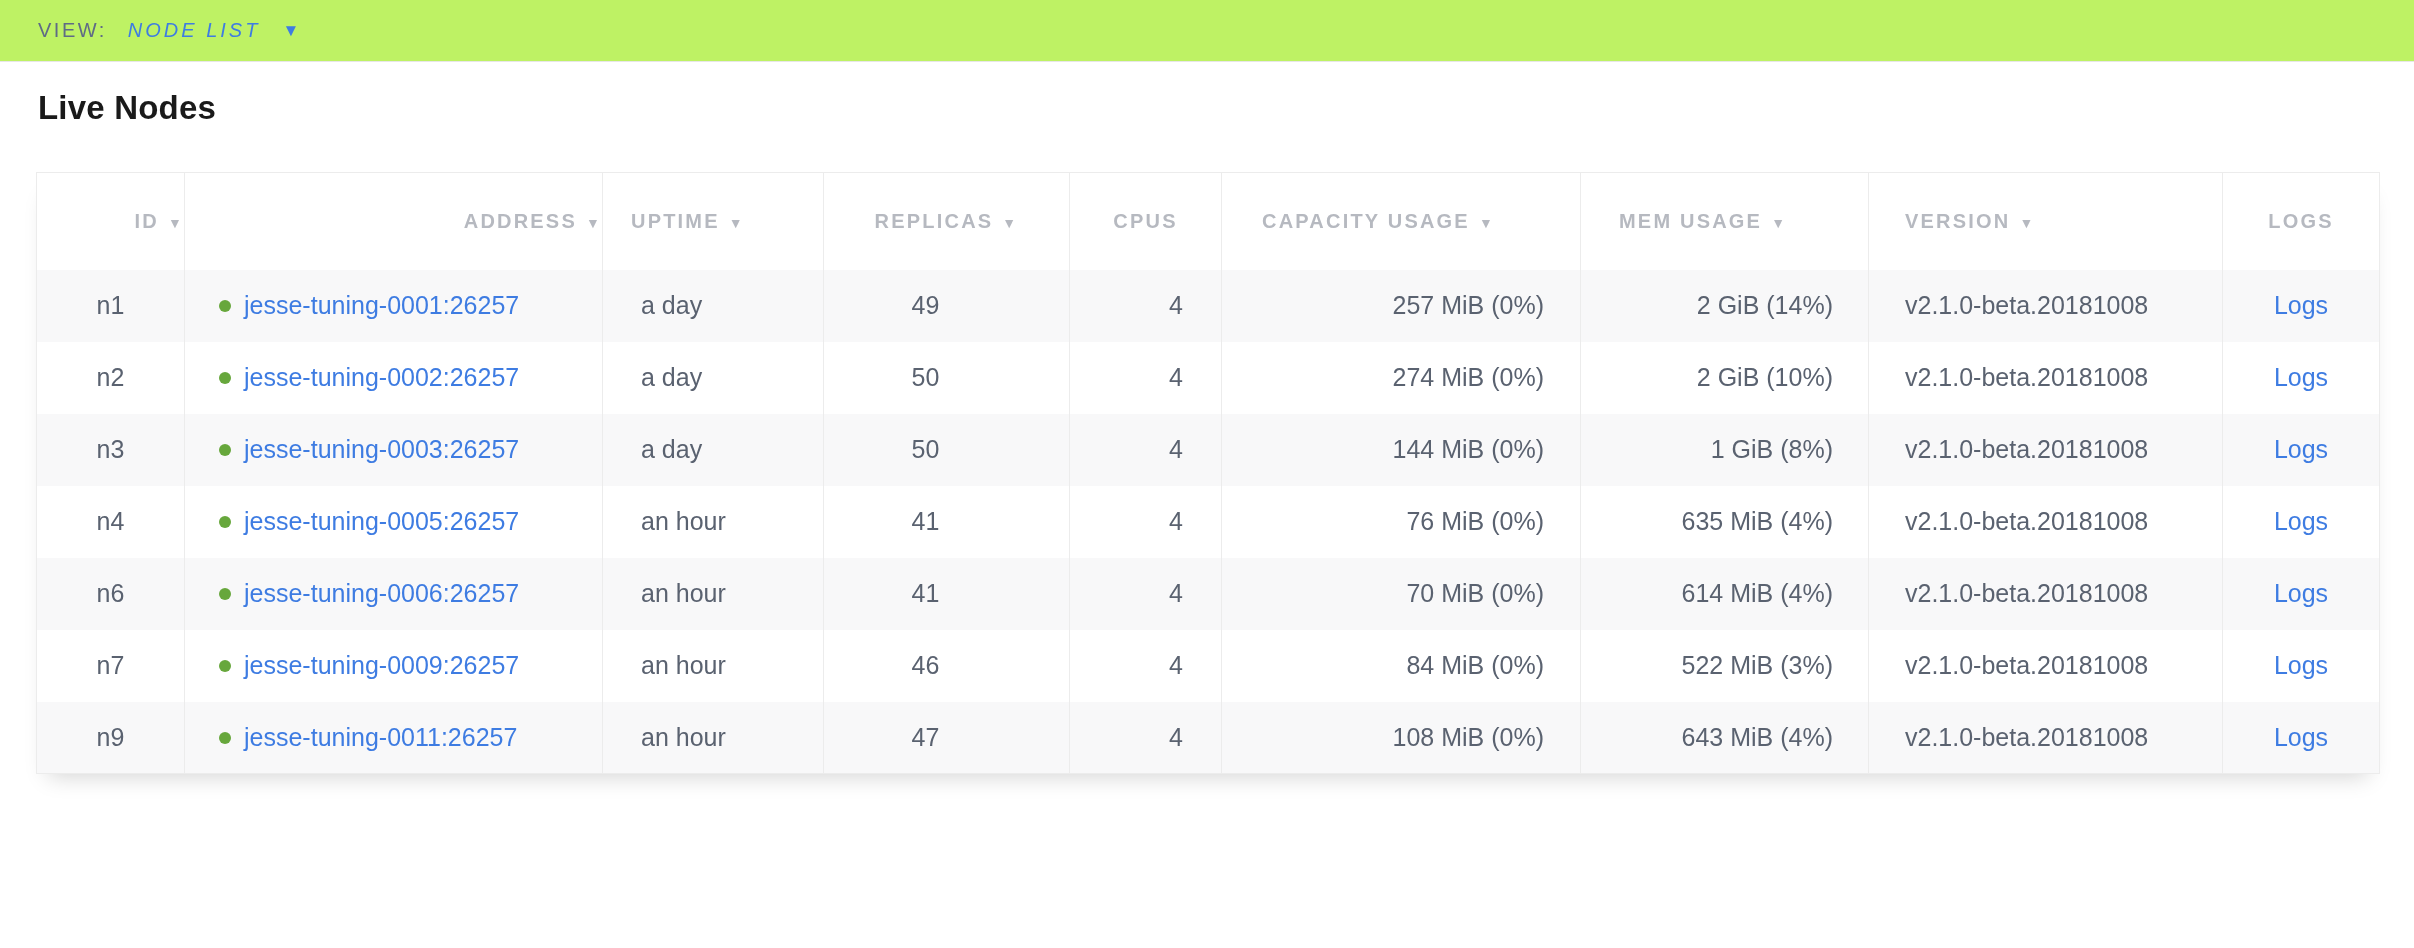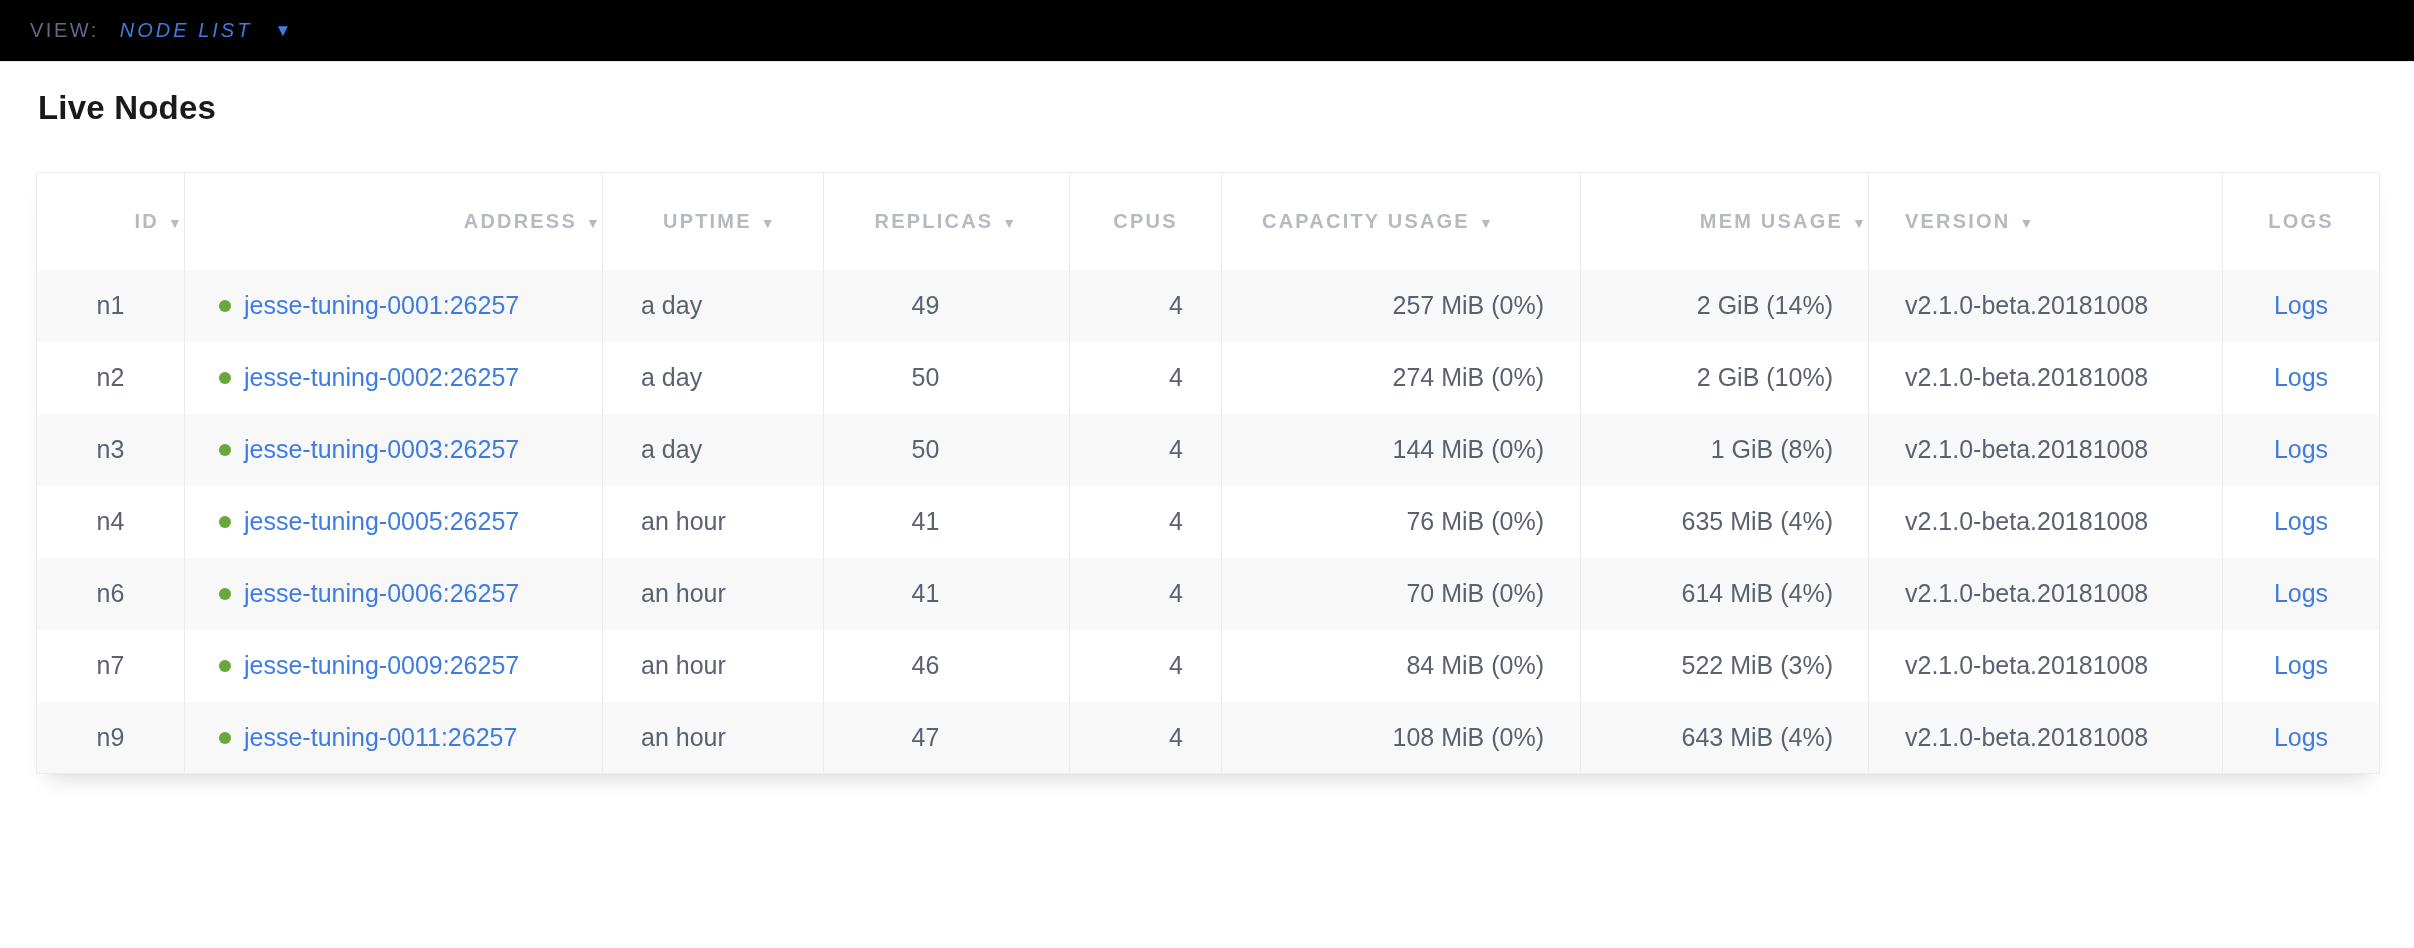--- a/index.html
+++ b/index.html
@@ -6,23 +6,23 @@
   html, body {
     width: 2414px; height: 948px; overflow: hidden;
     background: #ffffff;
     font-family: "Liberation Sans", sans-serif;
   }
 
   
   .view-bar {
     height: 62px;
     display: flex; align-items: center;
-    padding-left: 30px;
+    padding-left: 38px;
     border-bottom: 1px solid #e7e7e7;
-    background: #000000;
+    background: #bef264;
   }
   .view-label {
     color: #5f6b85; font-size: 20px; letter-spacing: 2.5px;
     font-weight: 400;
   }
   .view-select {
     display: inline-flex; align-items: center;
     margin-left: 21px; cursor: pointer; font-style: italic;
   }
   .view-selected {
@@ -78,25 +78,25 @@
     font-size: 25px;
     color: #5a6270;
     white-space: nowrap;
     vertical-align: middle;
   }
   tbody tr:nth-child(odd) { background: #f8f8f9; }
 
   
   thead th:nth-child(1) { text-align: right; }
   thead th:nth-child(2) { text-align: right; padding-left: 34px; }
-  thead th:nth-child(3) { text-align: left; padding-left: 60px; }
+  thead th:nth-child(3) { text-align: left; padding-left: 28px; }
   thead th:nth-child(4) { text-align: center; }
   thead th:nth-child(5) { text-align: center; }
   thead th:nth-child(6) { text-align: left; padding-left: 40px; }
-  thead th:nth-child(7) { text-align: right; }
+  thead th:nth-child(7) { text-align: left; padding-left: 38px; }
   thead th:nth-child(8) { text-align: left; padding-left: 36px; }
   thead th:nth-child(9) { text-align: center; }
   thead th.sortable { cursor: pointer; }
 
   
   tbody td:nth-child(1) { text-align: center; }
   tbody td:nth-child(2) { text-align: left; padding-left: 34px; }
   tbody td:nth-child(3) { text-align: left; padding-left: 38px; }
   tbody td:nth-child(4) { text-align: center; padding-right: 42px; }
   tbody td:nth-child(5) { text-align: right; padding-right: 38px; }

